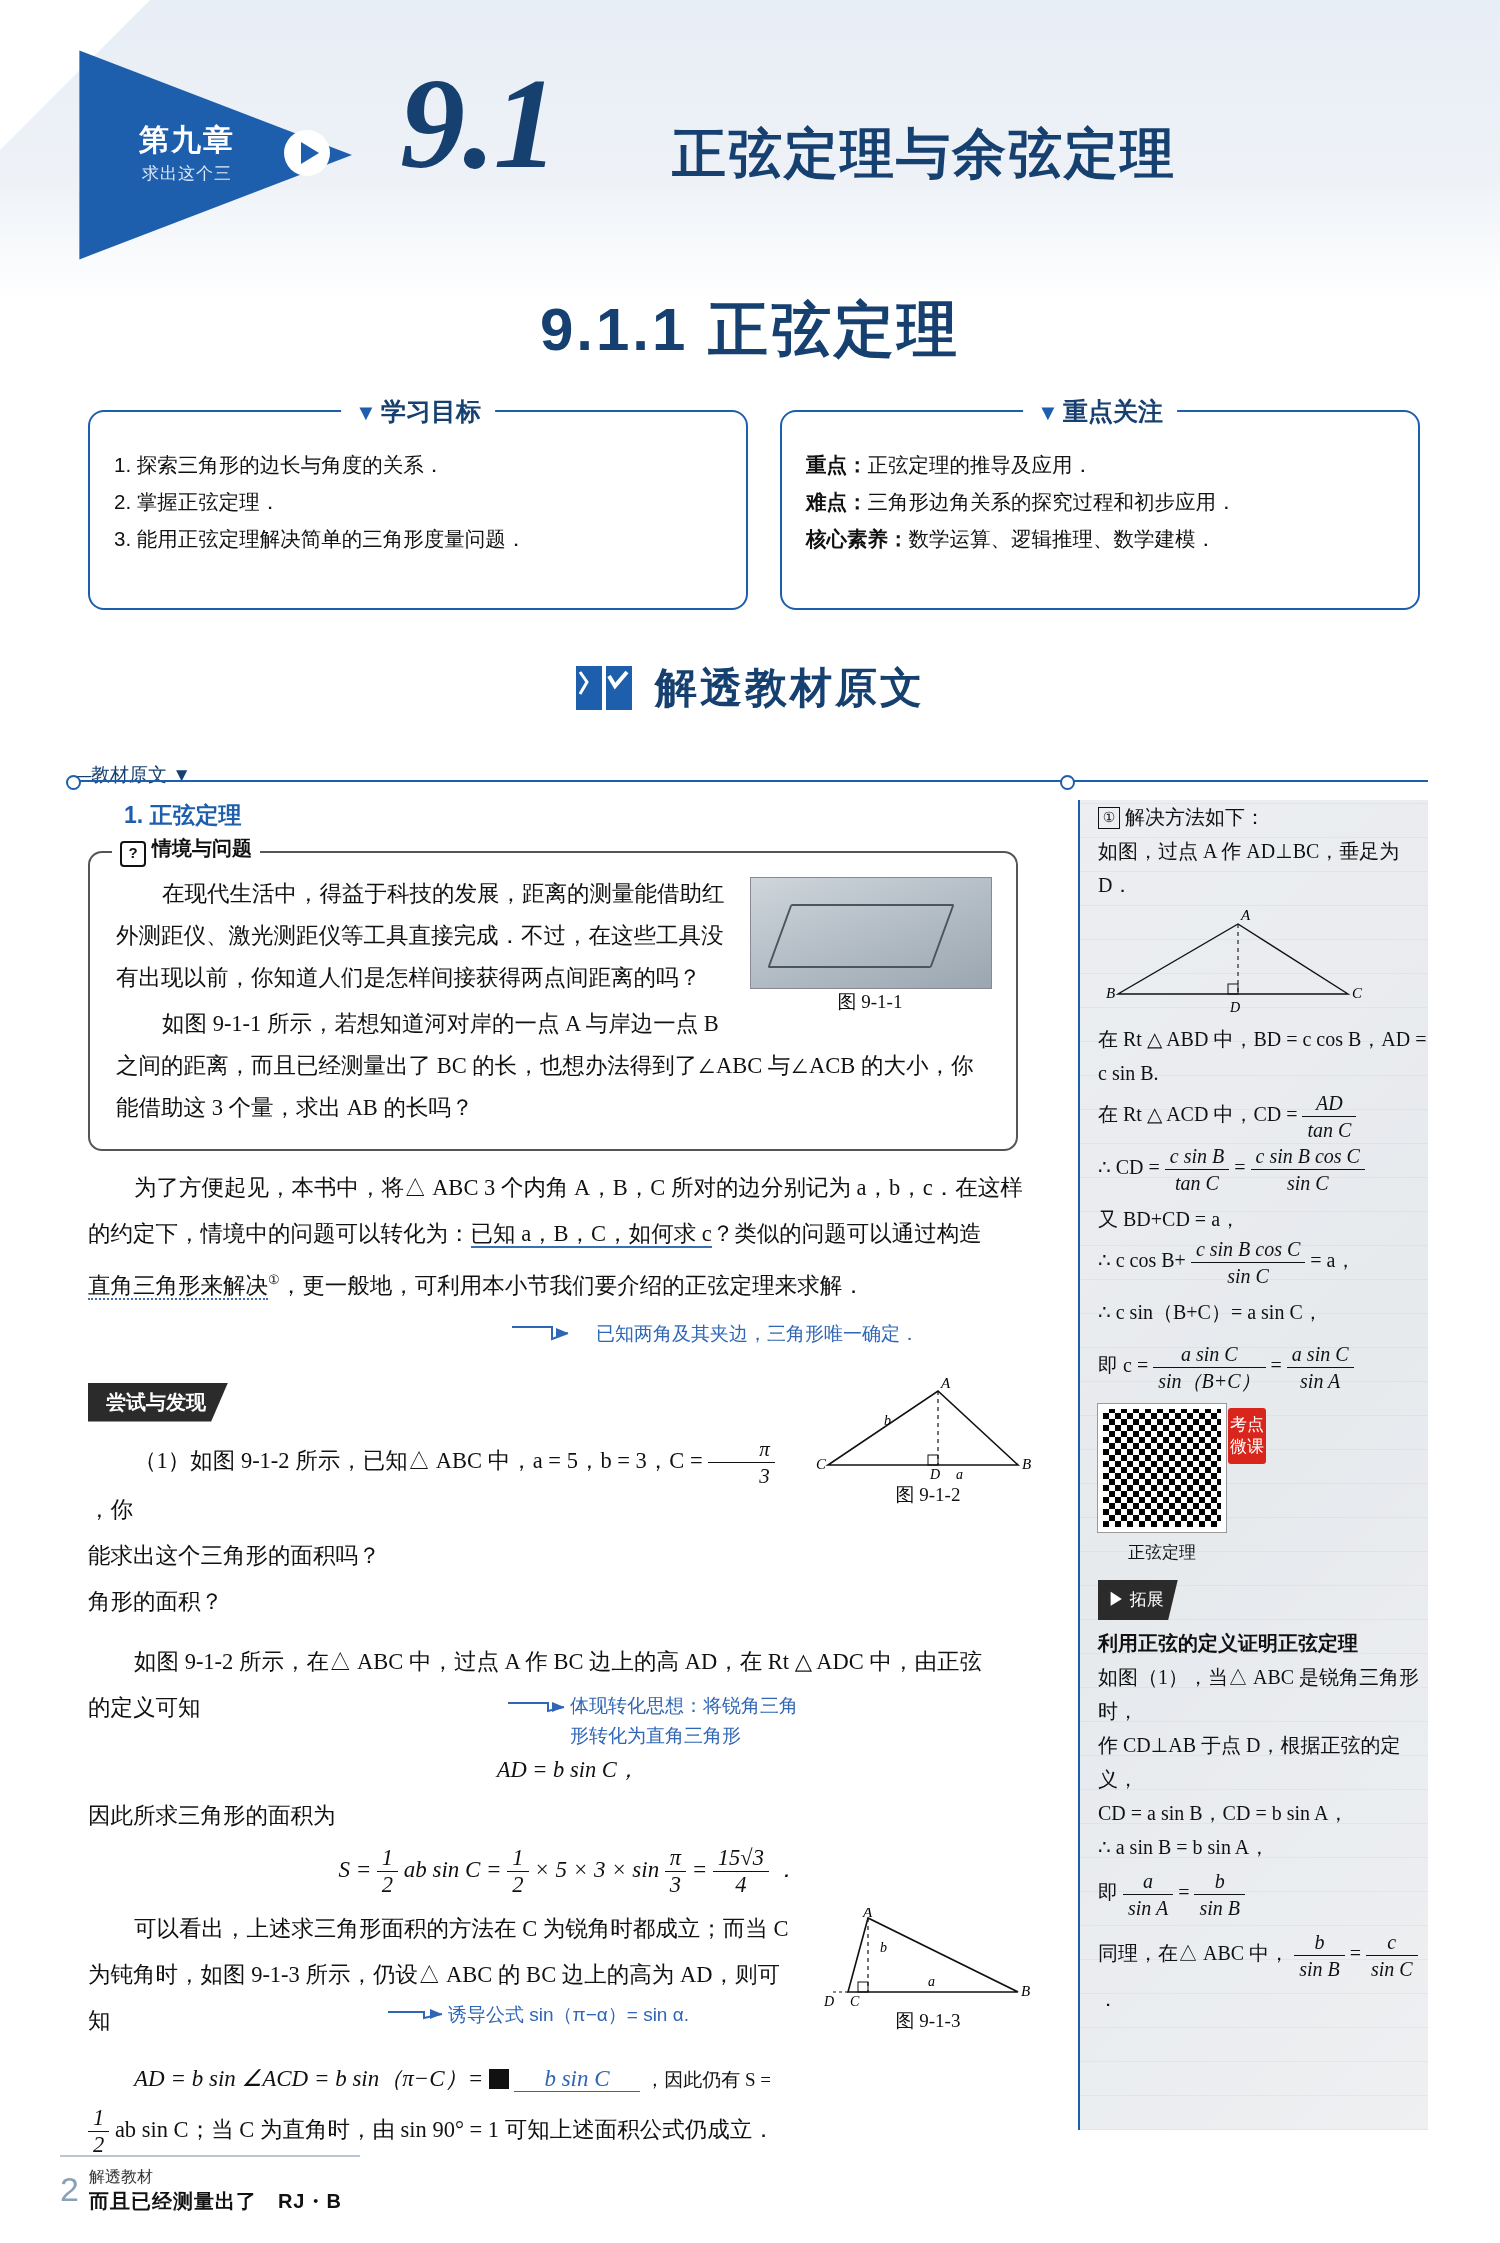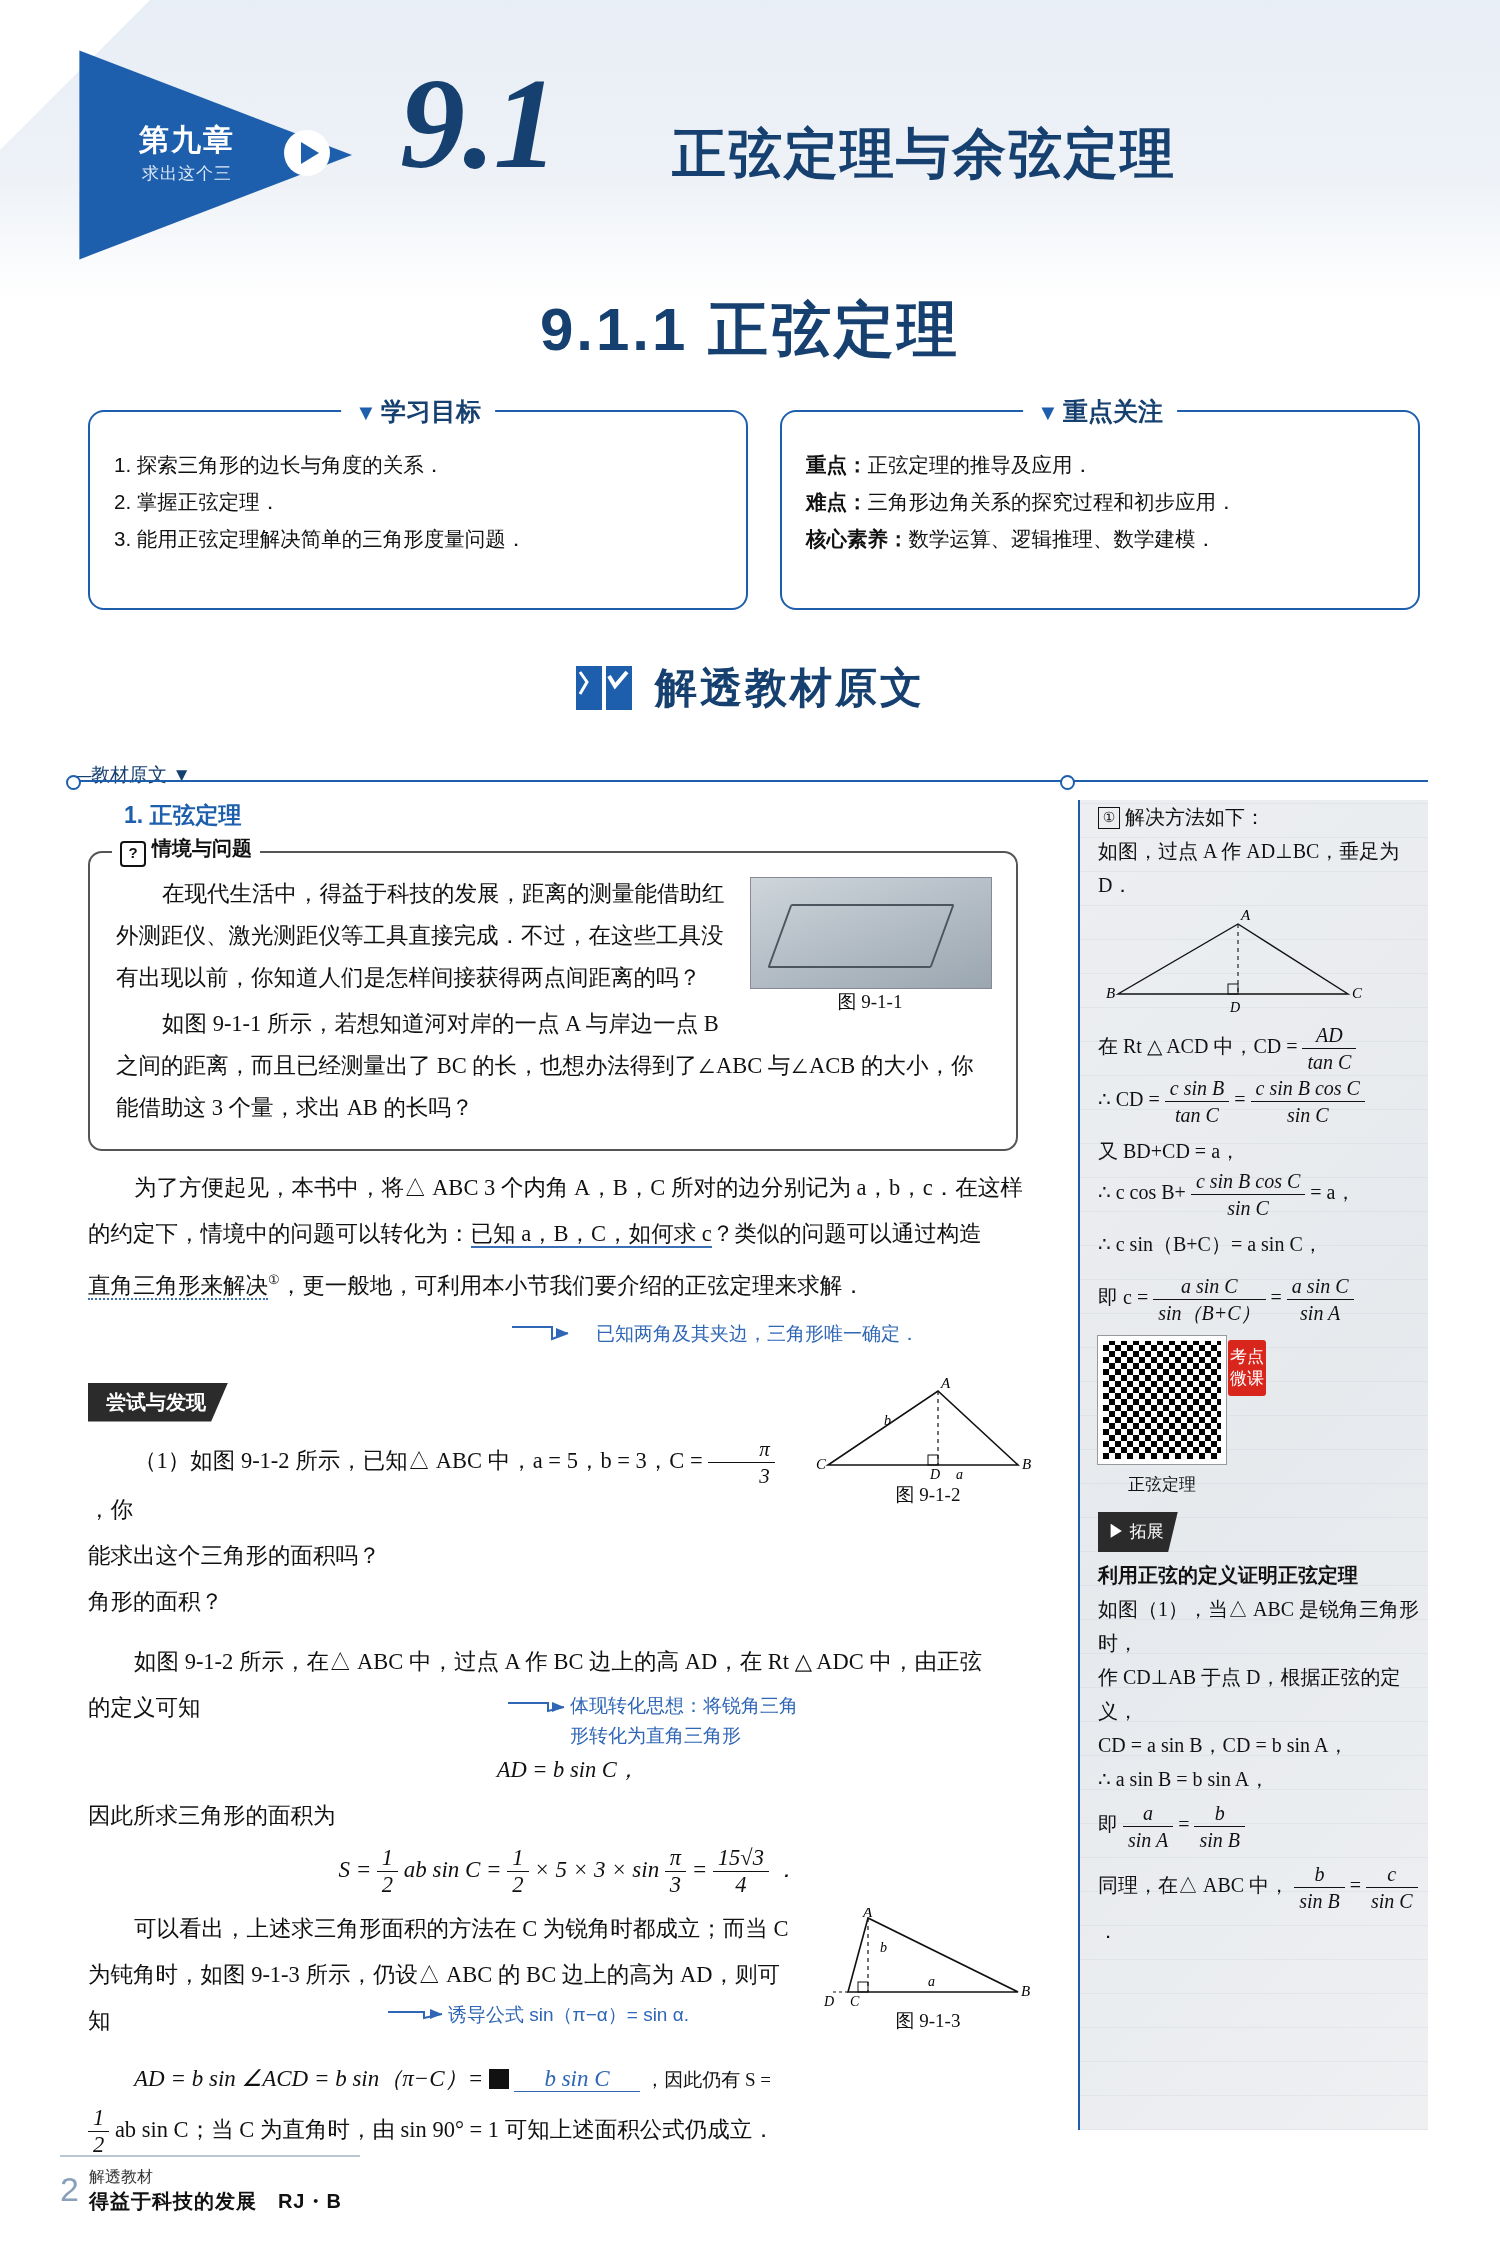--- a/index.html
+++ b/index.html
@@ -441,20 +441,21 @@
       <svg width="280" height="120" viewBox="0 0 280 120">
         <polygon points="20,92 250,92 140,22" fill="none" stroke="#111" stroke-width="1.4"></polygon>
         <line x1="140" y1="22" x2="140" y2="92" stroke="#111" stroke-width="1.1" stroke-dasharray="4,4"></line>
         <rect x="130" y="82" width="10" height="10" fill="none" stroke="#111" stroke-width="1"></rect>
         <text x="143" y="18" font-size="15" font-style="italic" font-family="Liberation Serif, serif">A</text>
         <text x="8" y="96" font-size="15" font-style="italic" font-family="Liberation Serif, serif">B</text>
         <text x="254" y="96" font-size="15" font-style="italic" font-family="Liberation Serif, serif">C</text>
         <text x="132" y="110" font-size="14" font-style="italic" font-family="Liberation Serif, serif">D</text>
       </svg>
 
+      <div>在 Rt △ ABD 中，BD = c cos B，AD = c sin B.</div>
 
       <div>
         <span>在 Rt △ ACD 中，CD =</span>
         <span class="frac"><span class="num">AD</span><span class="den">tan C</span></span>
       </div>
 
       <div style="margin-top:0">
         <span>∴ CD =</span>
         <span class="frac"><span class="num">c sin B</span><span class="den">tan C</span></span>
         <span>=</span>
@@ -505,18 +506,18 @@
         <span>．</span>
       </div>
     </div>
   </div>
 
   <div class="foot-rule"></div>
   <div class="footer">
     <div class="pg-num">2</div>
     <div>
       <div class="foot-t1">解透教材</div>
-      <div class="foot-t2">得益于科技的发展　RJ・B</div>
+      <div class="foot-t2">而且已经测量出了　RJ・B</div>
     </div>
     <div class="clear"></div>
   </div>
 
 </div>
 
 </body></html>

